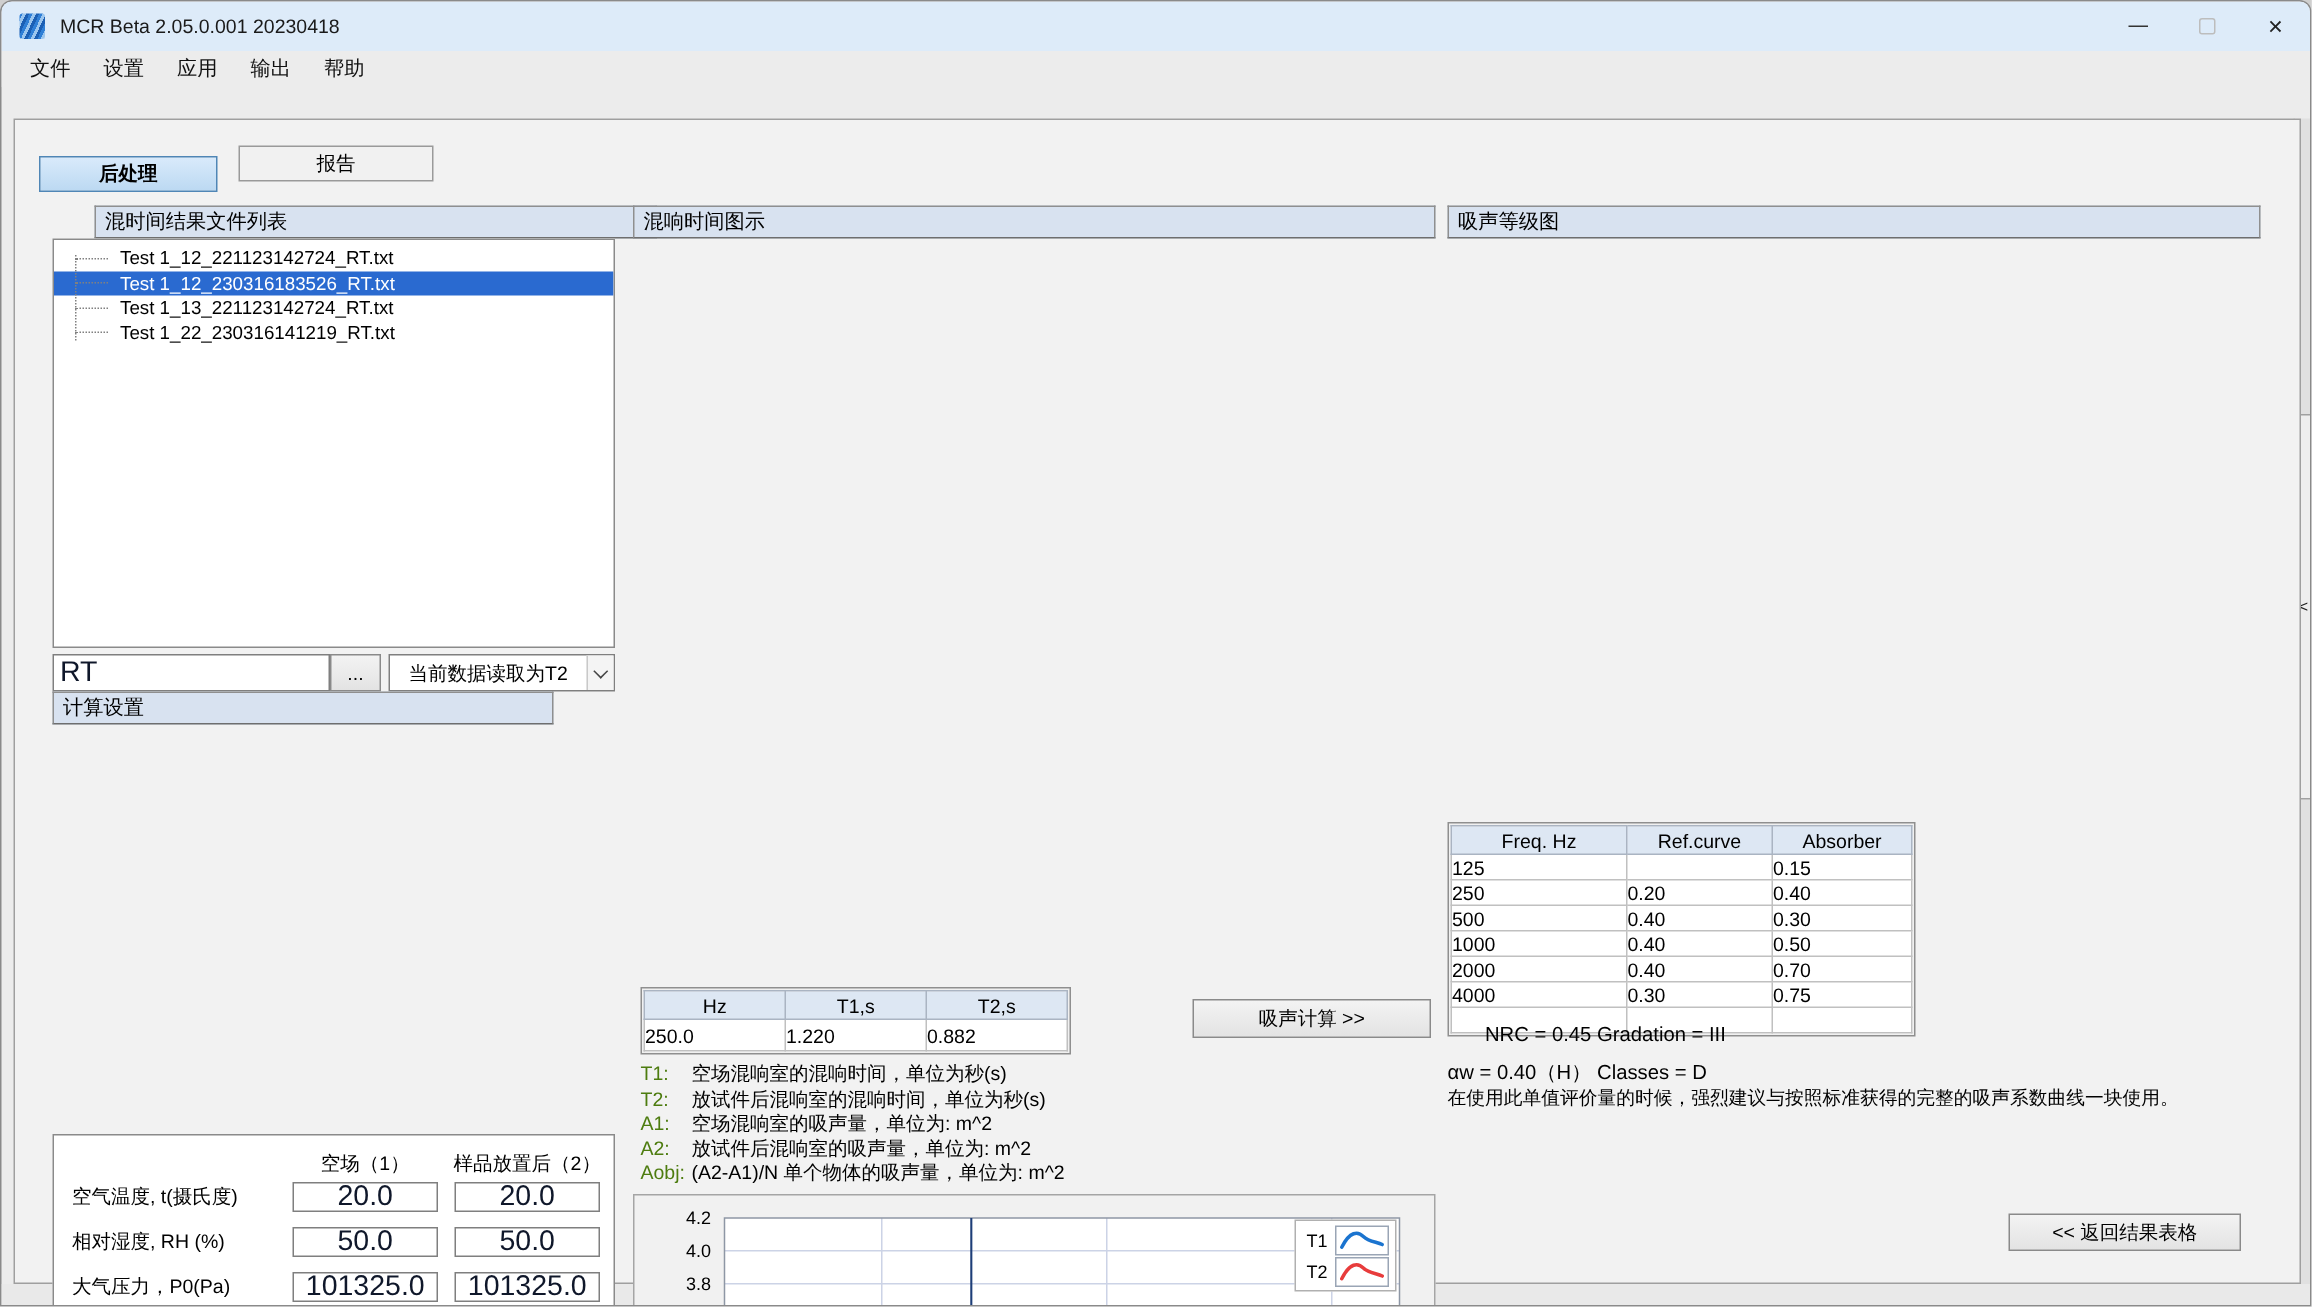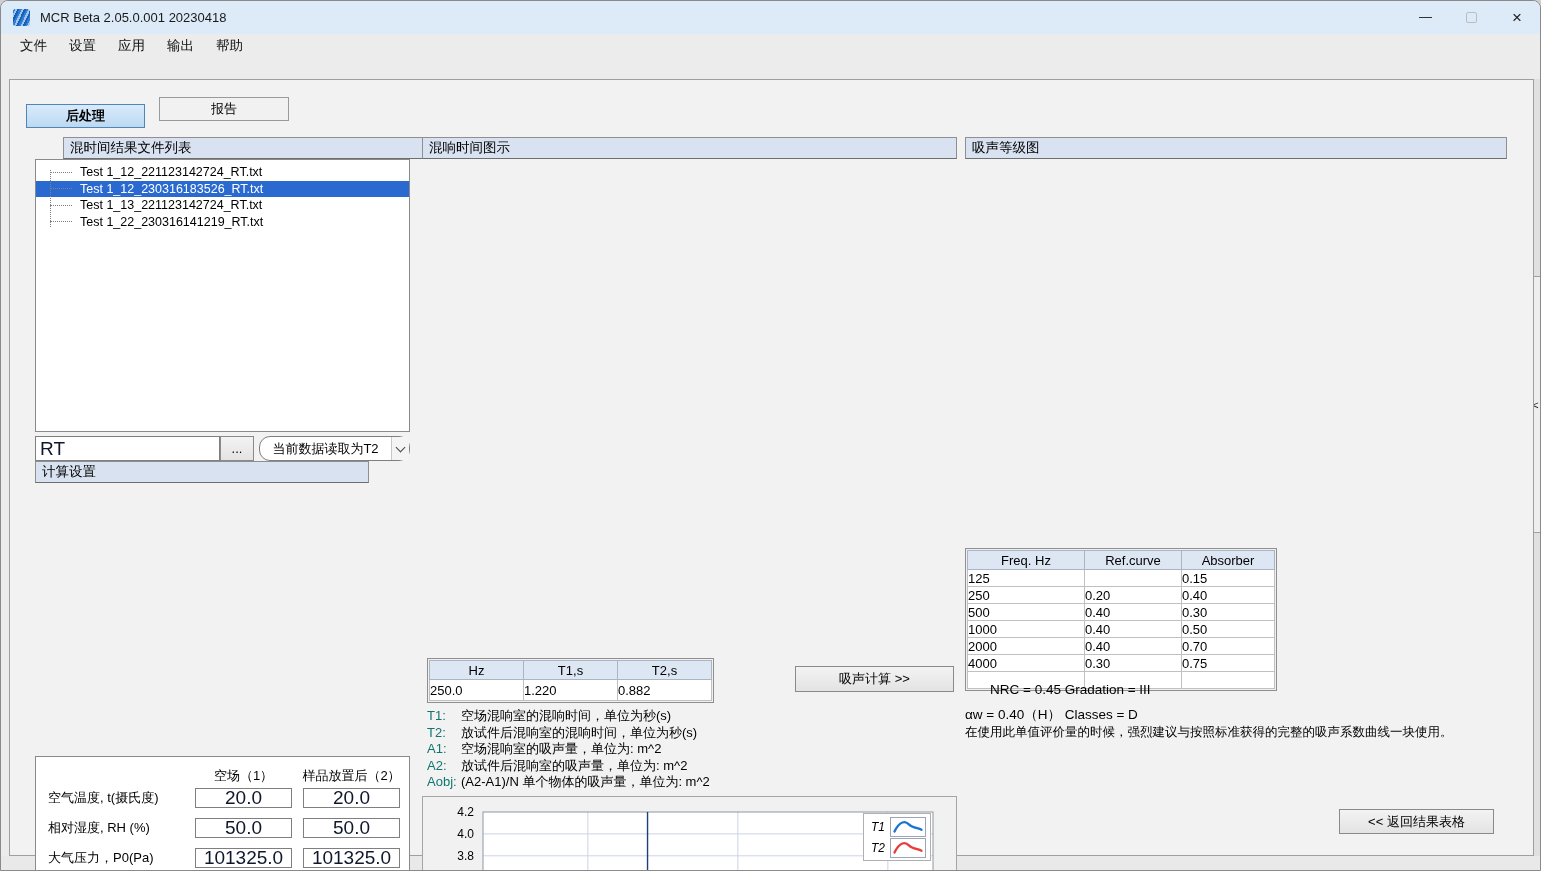--- a/index.html
+++ b/index.html
@@ -66,35 +66,35 @@
   .chev { width:7px; height:7px; border-right:1.5px solid #444; border-bottom:1.5px solid #444;
           transform:rotate(45deg); margin-top:-3px; }
 
   .calcbox { background:#fff; border:1px solid #8a8a8a; position:relative; }
   .flabel { position:absolute; font-size:13px; color:#000; line-height:20px; white-space:nowrap; }
   .colhdr { position:absolute; font-size:13px; text-align:center; }
 
   
   .chartpanel { background:#f1f1f1; border:1px solid #a5a5a5; position:relative; }
   .legend { position:absolute; background:#fff; border:1px solid #b0b0b0; padding:2px 4px;
-            display:flex; flex-direction:column; justify-content:space-around;font-style:italic; }
+            display:flex; flex-direction:column; justify-content:space-around; }
   .leg-row { display:flex; align-items:center; justify-content:flex-end; gap:5px; height:21px; }
   .leg-label { font-size:12px; color:#000; white-space:nowrap; }
   .leg-icon { width:36px; height:20px; background:#fff; border:1px solid #9aa5b5; }
 
   
   .dtable { border-collapse:collapse; table-layout:fixed; background:#fff; }
   .dtable th { background:#dde7f3; font-weight:normal; font-size:13px; border:1px solid #aab4c2;
                height:19px; }
   .dtable td { font-size:13px; text-align:left; border:1px solid #c0c0c0; background:#fff; }
   .tbl-wrap { border:1px solid #8f8f8f; background:#f0f0f0; padding:1px; }
 
   
   .note-line { font-size:13px; line-height:16.5px; color:#000; white-space:nowrap; }
-  .note-line .nl { color:#0f766e; display:inline-block; min-width:34px; }
+  .note-line .nl { color:#4d7c0f; display:inline-block; min-width:34px; }
 
   .result-line { font-size:13.5px; color:#000; }
   .advisory { font-size:12.5px; color:#000; }
 
   
   .strip { position:absolute; background:#e0e0e0; border-left:1px solid #b5b5b5; }
   .strip-handle { position:absolute; background:#eeeeee; border:1px solid #a0a0a0;
                   display:flex; align-items:center; justify-content:center; }
   .strip-handle span { font-size:11px; color:#222; }
 
@@ -152,21 +152,21 @@
           <span>Test 1_13_221123142724_RT.txt</span>
         </div>
       <div class="file-row">
           <span class="tree-dash"></span>
           <span>Test 1_22_230316141219_RT.txt</span>
         </div>
     </div>
 
     <input class="tbox abs" style="left: 25px; top: 356px; width: 185px; height: 25px;" value="RT">
     <div class="btn abs" style="left:210px;top:356px;width:34px;height:25px;">...</div>
-    <div class="selectbox abs" style="left:249px;top:356px;width:151px;height:25px;border-radius:11px;">
+    <div class="selectbox abs" style="left:249px;top:356px;width:151px;height:25px;">
       <span class="stext">当前数据读取为T2</span>
       <span class="chevbox">
           <span class="chev"></span>
         </span>
     </div>
 
     <div class="sect-hdr abs" style="left:25px;top:381px;width:334px;height:22px;">计算设置</div>
 
     <div class="calcbox abs" style="left:25px;top:403px;width:375px;height:364px;">
       <div class="colhdr" style="left:155px;top:10px;width:105px;">空场（1）</div>

